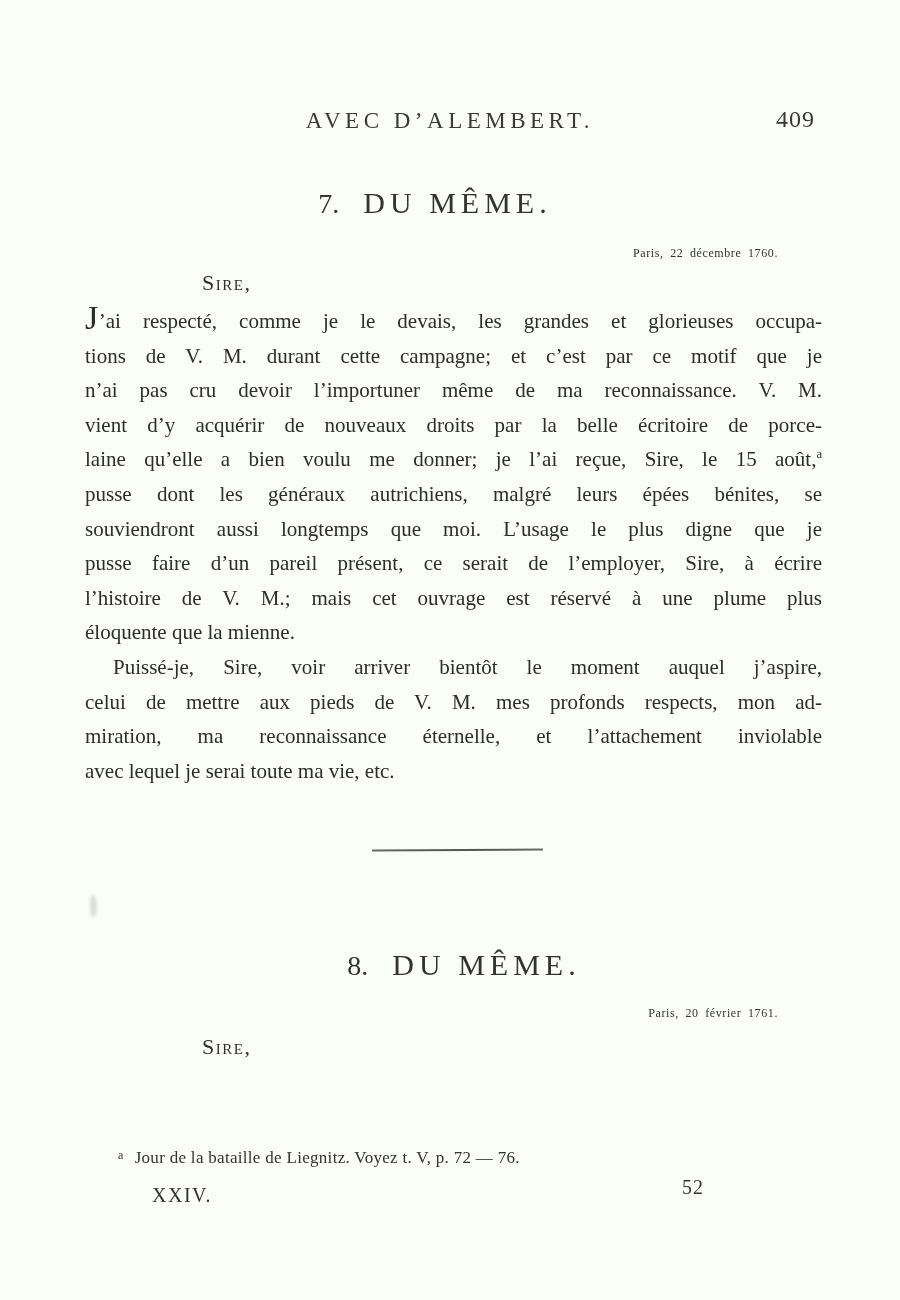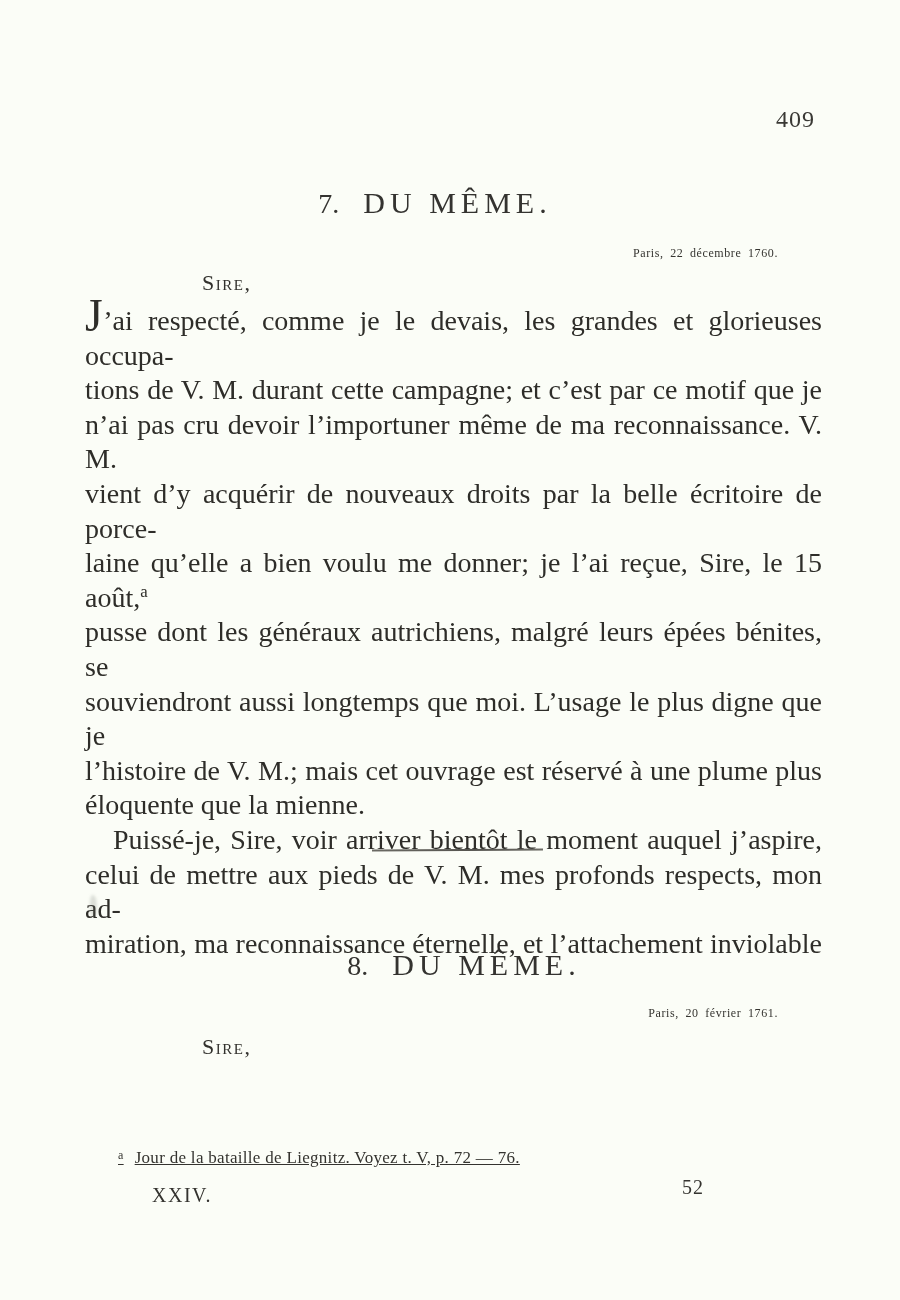--- a/index.html
+++ b/index.html
@@ -51,21 +51,21 @@
     position: absolute; left: 202px;
     font-variant: small-caps;
     font-size: 22px; letter-spacing: 1.5px;
     color: #32312d;
   }
   .salutation-7 { top: 270px; }
   .salutation-8 { top: 1034px; }
   
   .body-block {
     position: absolute; left: 85px; width: 737px;
-    font-size: 28px; line-height: 34.6px;
+    font-size: 21px; line-height: 34.6px;
     color: #2e2d29;
   }
   .body-7 { top: 304px; }
   .body-8 { top: 1066px; font-size: 22.5px; line-height: 36px; }
   .jline { text-align: justify; text-align-last: justify; }
   .lineleft { text-align: justify; text-align-last: left; }
   .indent { text-indent: 28px; }
   .initial {
     font-size: 1.62em; line-height: 0;
     position: relative; top: 1px;
@@ -88,21 +88,20 @@
     width: 7px; height: 22px;
     background: rgba(110, 115, 105, 0.22);
     border-radius: 40% 60% 50% 50%;
     filter: blur(1.6px);
   }
   
   .footnote {
     position: absolute; top: 1148px; left: 118px;
     font-size: 17px; letter-spacing: 0.3px;
     color: #34332f;
-    text-decoration: underline;
   }
   .footnote-marker {
     font-size: 12px; vertical-align: 4px; margin-right: 11px;
   }
   
   .footer-signature {
     position: absolute; top: 1184px; left: 152px;
     font-size: 20px; letter-spacing: 1.5px;
     color: #34332f;
   }
@@ -110,41 +109,44 @@
     position: absolute; top: 1176px; left: 682px;
     font-size: 20px; letter-spacing: 1px;
     color: #34332f;
   }
 </style>
 </head>
 <body>
 
 <div class="sheet">
 
+  <div class="running-head">AVEC D’ALEMBERT.</div>
   <div class="folio">409</div>
 
   <div class="letter-heading heading-7">
     <span class="heading-number">7.</span><span>DU MÊME.</span>
   </div>
   <div class="dateline dateline-7">Paris, 22 décembre 1760.</div>
   <div class="salutation salutation-7">Sire,</div>
 
   <div class="body-block body-7">
     <div class="jline"><span class="initial">J</span><span>’ai respecté, comme je le devais, les grandes et glorieuses occupa-</span></div>
     <div class="jline">tions de V. M. durant cette campagne; et c’est par ce motif que je</div>
     <div class="jline">n’ai pas cru devoir l’importuner même de ma reconnaissance. V. M.</div>
     <div class="jline">vient d’y acquérir de nouveaux droits par la belle écritoire de porce-</div>
     <div class="jline"><span>laine qu’elle a bien voulu me donner; je l’ai reçue, Sire, le 15 août,</span><span class="fn-ref">a</span></div>
     <div class="jline">pusse dont les généraux autrichiens, malgré leurs épées bénites, se</div>
     <div class="jline">souviendront aussi longtemps que moi. L’usage le plus digne que je</div>
+    <div class="jline">pusse faire d’un pareil présent, ce serait de l’employer, Sire, à écrire</div>
     <div class="jline">l’histoire de V. M.; mais cet ouvrage est réservé à une plume plus</div>
     <div class="lineleft">éloquente que la mienne.</div>
     <div class="jline indent">Puissé-je, Sire, voir arriver bientôt le moment auquel j’aspire,</div>
     <div class="jline">celui de mettre aux pieds de V. M. mes profonds respects, mon ad-</div>
     <div class="jline">miration, ma reconnaissance éternelle, et l’attachement inviolable</div>
+    <div class="lineleft">avec lequel je serai toute ma vie, etc.</div>
   </div>
 
   <div class="section-divider"></div>
   <div class="ink-smudge"></div>
 
   <div class="letter-heading heading-8">
     <span class="heading-number">8.</span><span>DU MÊME.</span>
   </div>
   <div class="dateline dateline-8">Paris, 20 février 1761.</div>
   <div class="salutation salutation-8">Sire,</div>

